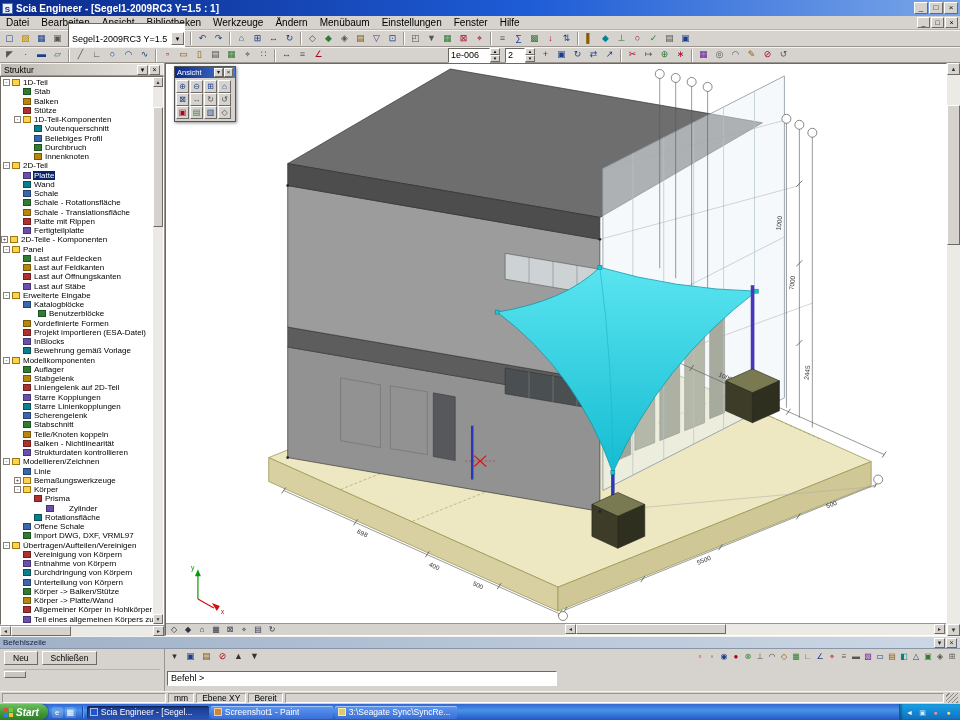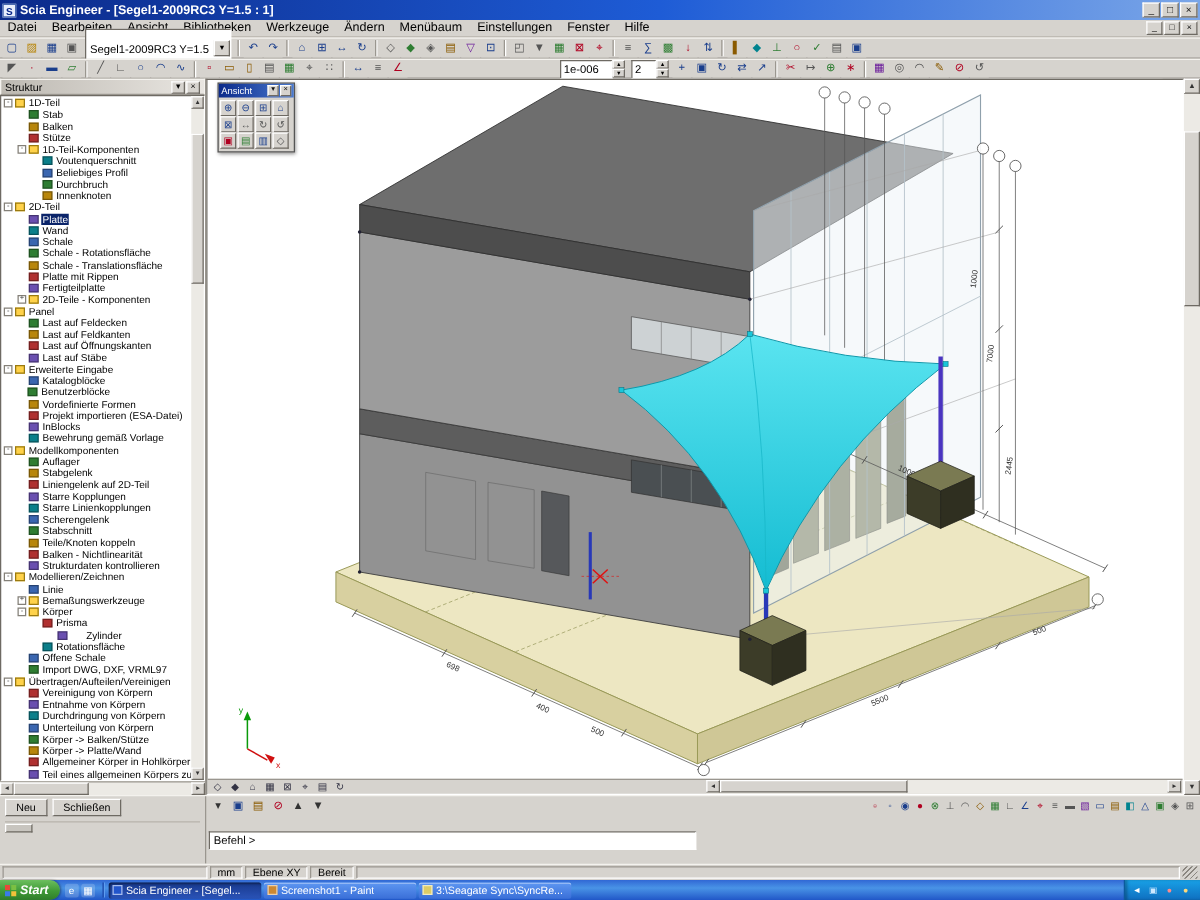--- a/index.html
+++ b/index.html
@@ -357,21 +357,21 @@
             <div class="trow" style="padding-left: 13px;">
               <span class="exps"></span>
               <span class="tico" style="background: rgb(176, 48, 48);"></span>
               <span class="tlabel">Platte mit Rippen</span>
             </div>
             <div class="trow" style="padding-left: 13px;">
               <span class="exps"></span>
               <span class="tico" style="background: rgb(106, 79, 176);"></span>
               <span class="tlabel">Fertigteilplatte</span>
             </div>
-            <div class="trow" style="padding-left: 13px;">
+            <div class="trow" style="">
               <span class="exp">+</span>
               <span class="tico folder"></span>
               <span class="tlabel">2D-Teile - Komponenten</span>
             </div>
             <div class="trow" style="padding-left: 2px;">
               <span class="exp">-</span>
               <span class="tico folder"></span>
               <span class="tlabel">Panel</span>
             </div>
             <div class="trow" style="padding-left: 13px;">
@@ -397,21 +397,21 @@
             <div class="trow" style="padding-left: 2px;">
               <span class="exp">-</span>
               <span class="tico folder"></span>
               <span class="tlabel">Erweiterte Eingabe</span>
             </div>
             <div class="trow" style="padding-left: 13px;">
               <span class="exps"></span>
               <span class="tico" style="background: rgb(58, 102, 176);"></span>
               <span class="tlabel">Katalogblöcke</span>
             </div>
-            <div class="trow" style="padding-left: 12px;">
+            <div class="trow" style="padding-left: 28px;">
               <span class="exps"></span>
               <span class="tico" style="background: rgb(46, 125, 50);"></span>
               <span class="tlabel">Benutzerblöcke</span>
             </div>
             <div class="trow" style="padding-left: 13px;">
               <span class="exps"></span>
               <span class="tico" style="background: rgb(184, 134, 11);"></span>
               <span class="tlabel">Vordefinierte Formen</span>
             </div>
             <div class="trow" style="padding-left: 13px;">
@@ -804,20 +804,25 @@
 
     <div class="main-sbv">
       <span class="sbbtn">▲</span>
       <span class="sbthumb main-vthumb"></span>
       <span class="sbspacer"></span>
       <span class="sbbtn">▼</span>
     </div>
   </div>
 
   <div class="cmd">
+    <div class="cmd-header">
+      <span class="ch">Befehlszeile</span>
+      <span class="phbtn">▾</span>
+      <span class="phbtn">×</span>
+    </div>
     <div class="cmd-body">
       <div class="cmd-left">
         <div class="btnrow">
           <button class="btn">Neu</button>
           <button class="btn">Schließen</button>
         </div>
         <div class="dock-strip">
           <span class="dock-tab"></span>
         </div>
       </div>

